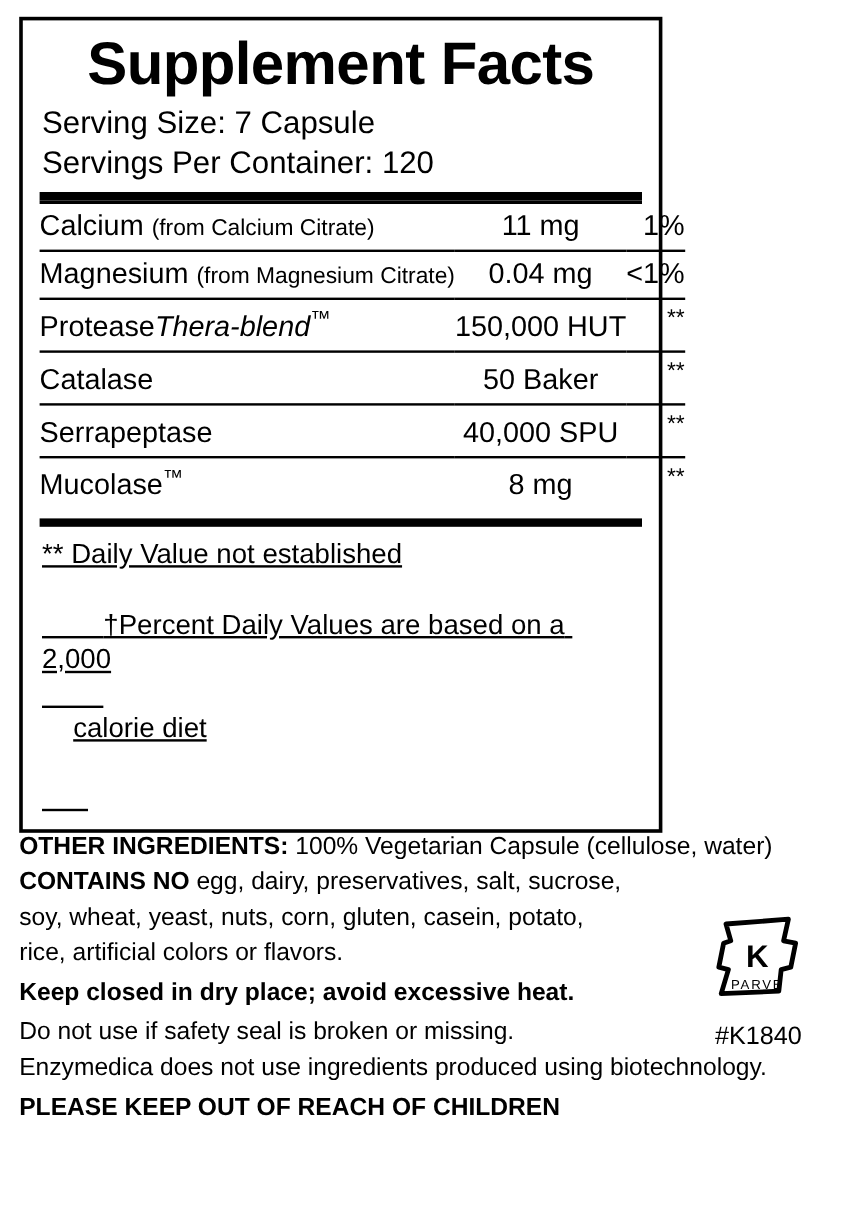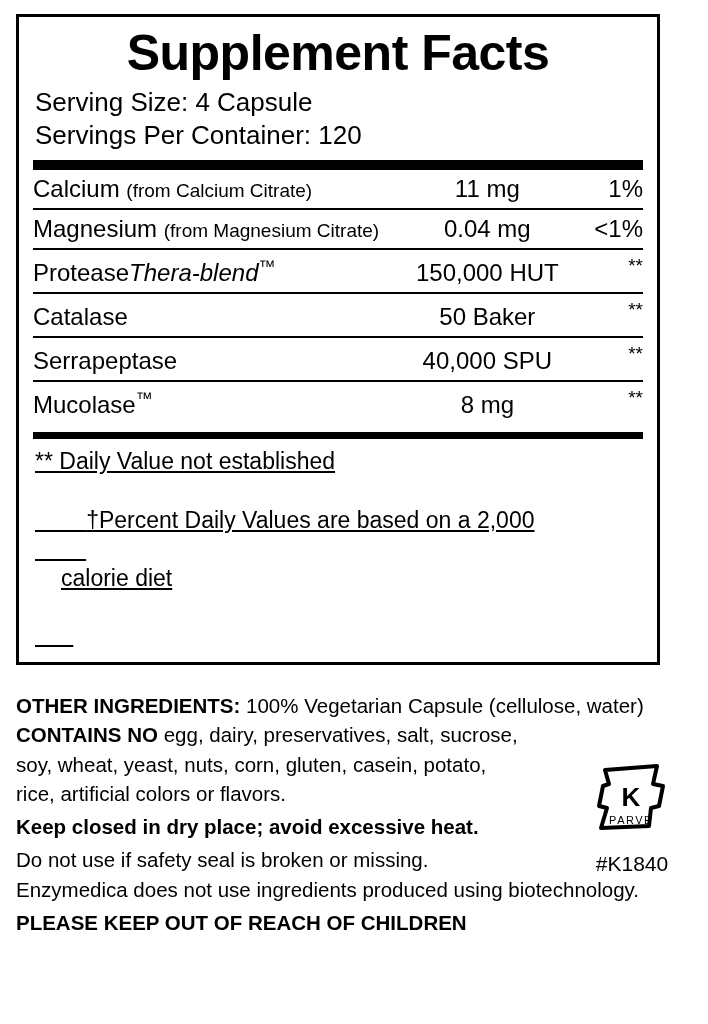--- a/index.html
+++ b/index.html
@@ -20,21 +20,21 @@
     width: 708px;
     height: 1024px;
     box-sizing: border-box;
   }
 
   
   .panel {
     position: absolute;
     left: 16px;
     top: 14px;
-    width: 644px;
+    width: 536px;
     box-sizing: border-box;
     border: 3px solid #000;
     padding: 8px 14px 10px 14px;
   }
 
   .sf-title {
     font-family: "Liberation Sans", sans-serif;
     font-weight: bold;
     font-size: 50px;
     line-height: 1.05;
@@ -178,21 +178,21 @@
 </style>
 </head>
 <body>
 
 <div class="page">
 
   <div class="panel">
 
     <div class="sf-title">Supplement Facts</div>
 
-    <div class="serving-line">Serving Size: 4 Capsule</div>
+    <div class="serving-line">Serving Size: 7 Capsule</div>
     <div class="serving-line">Servings Per Container: 120</div>
 
     <div class="rule-thick"></div>
 
 
     <div class="rule-med"></div>
 
     <table class="nutrients">
       <tbody>
           <tr>

